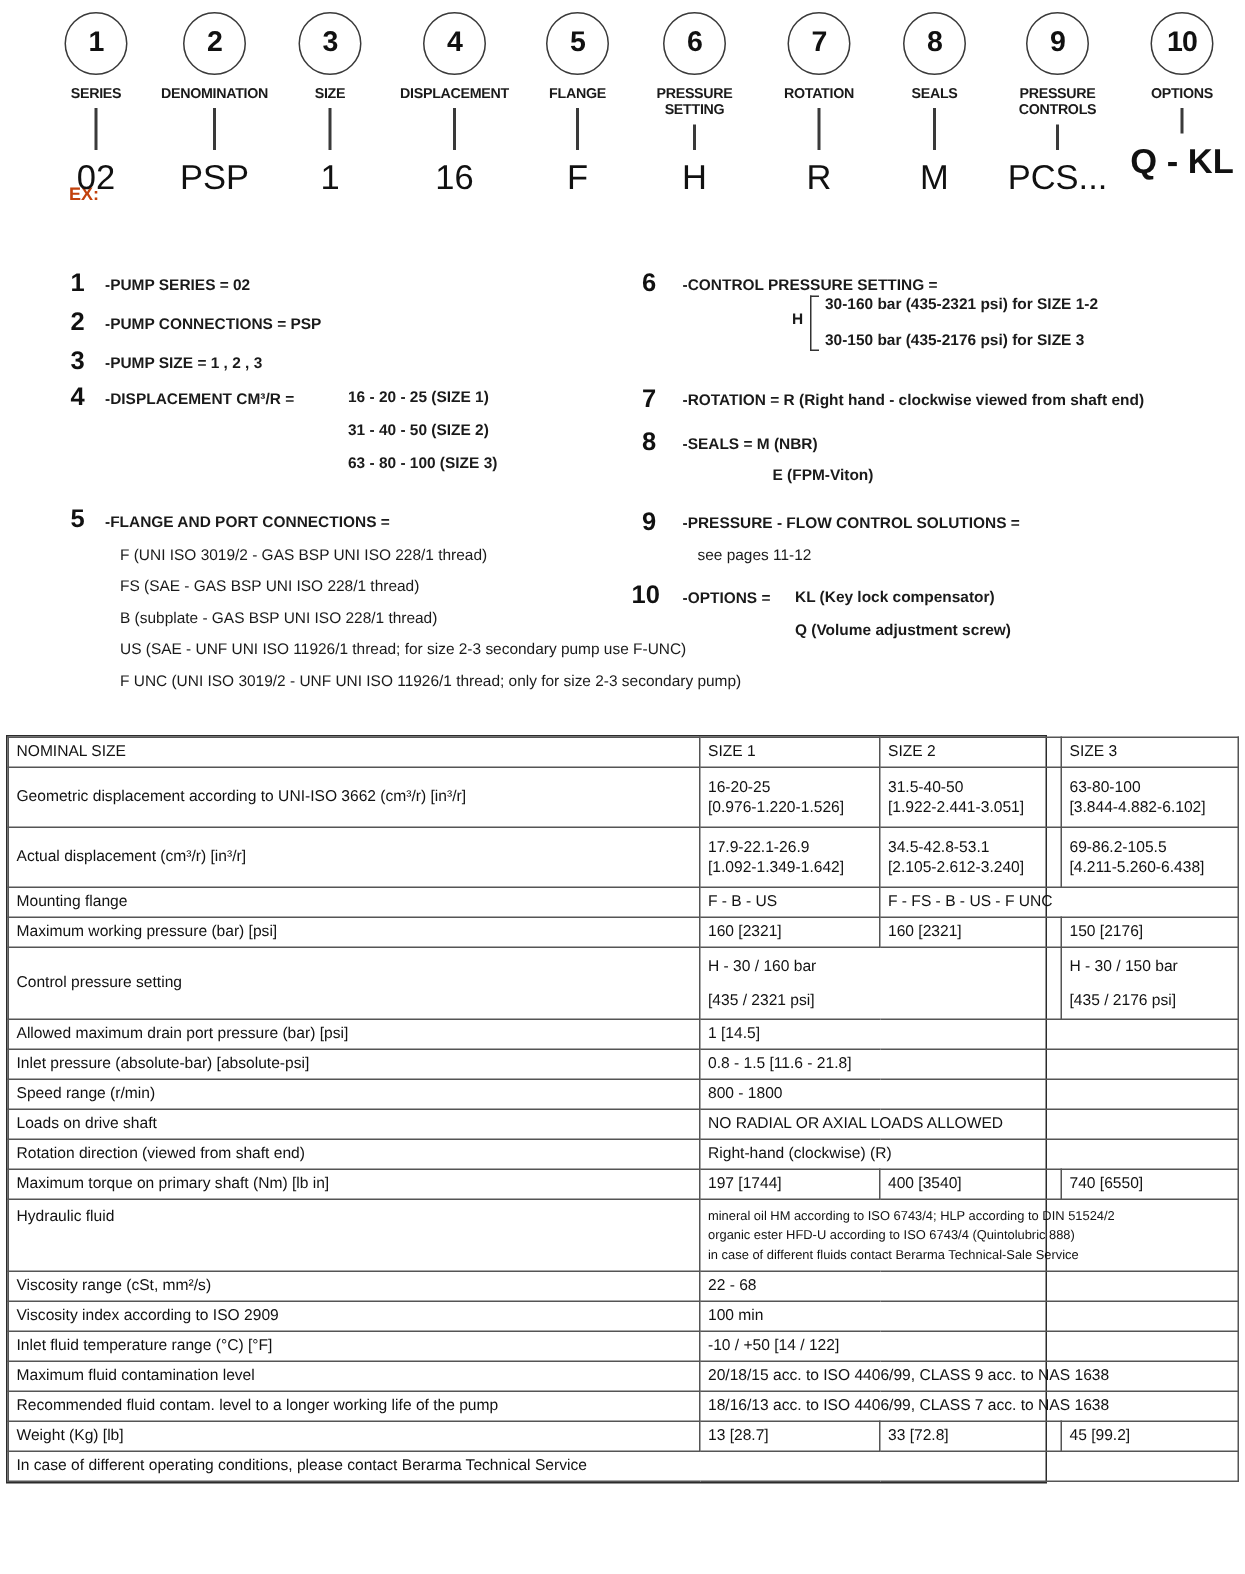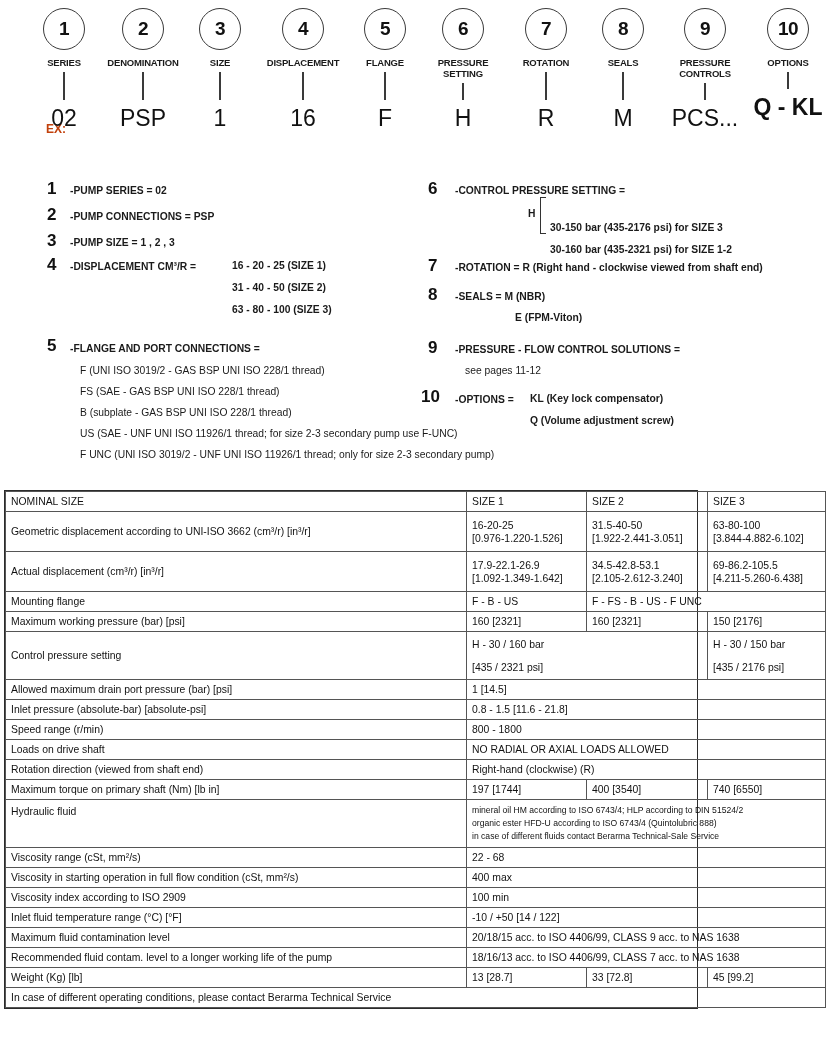--- a/index.html
+++ b/index.html
@@ -247,21 +247,21 @@
     <div class="lg-txt reg" style="left:80px; top:192px;">F (UNI ISO  3019/2 - GAS BSP UNI ISO 228/1 thread)</div>
     <div class="lg-txt reg" style="left:80px; top:213px;">FS (SAE - GAS BSP UNI ISO 228/1 thread)</div>
     <div class="lg-txt reg" style="left:80px; top:234px;">B (subplate - GAS BSP UNI ISO 228/1 thread)</div>
     <div class="lg-txt reg" style="left:80px; top:255px;">US (SAE - UNF UNI ISO 11926/1 thread; for size 2-3 secondary pump use F-UNC)</div>
     <div class="lg-txt reg" style="left:80px; top:276px;">F UNC (UNI ISO 3019/2 - UNF UNI ISO 11926/1 thread; only for size 2-3 secondary pump)</div>
 
     <div class="lg-num" style="left:428px; top:8px;">6</div>
     <div class="lg-txt" style="left:455px; top:12px;">-CONTROL PRESSURE SETTING =</div>
     <div class="lg-sub" style="left:528px; top:36px;">H</div>
     <div class="brace" style="left:540px; top:25px; height:37px;"></div>
-    <div class="lg-sub" style="left:550px; top:26px;margin-top:46px;">30-160 bar (435-2321 psi) for SIZE 1-2</div>
+    <div class="lg-sub" style="left:550px; top:26px;">30-160 bar (435-2321 psi) for SIZE 1-2</div>
     <div class="lg-sub" style="left:550px; top:50px;">30-150 bar (435-2176 psi) for SIZE 3</div>
 
     <div class="lg-num" style="left:428px; top:85px;">7</div>
     <div class="lg-txt" style="left:455px; top:89px;">-ROTATION =  R (Right hand - clockwise viewed from shaft end)</div>
 
     <div class="lg-num" style="left:428px; top:114px;">8</div>
     <div class="lg-txt" style="left:455px; top:118px;">-SEALS =  M (NBR)</div>
     <div class="lg-sub" style="left:515px; top:140px;">E (FPM-Viton)</div>
 
     <div class="lg-num" style="left:428px; top:167px;">9</div>
@@ -405,24 +405,20 @@
               <span>in case of different fluids contact Berarma Technical-Sale Service</span>
             </span>
           </td>
         </tr>
 
         <tr>
           <td class="lbl">Viscosity range (cSt, mm²/s)</td>
           <td class="v" colspan="3">22 - 68</td>
         </tr>
 
-        <tr>
-          <td class="lbl">Viscosity in starting operation in full flow condition (cSt, mm²/s)</td>
-          <td class="v" colspan="3">400 max</td>
-        </tr>
 
         <tr>
           <td class="lbl">Viscosity index according to ISO 2909</td>
           <td class="v" colspan="3">100 min</td>
         </tr>
 
         <tr>
           <td class="lbl">Inlet fluid temperature range (°C) [°F]</td>
           <td class="v" colspan="3">-10 / +50  [14 / 122]</td>
         </tr>

